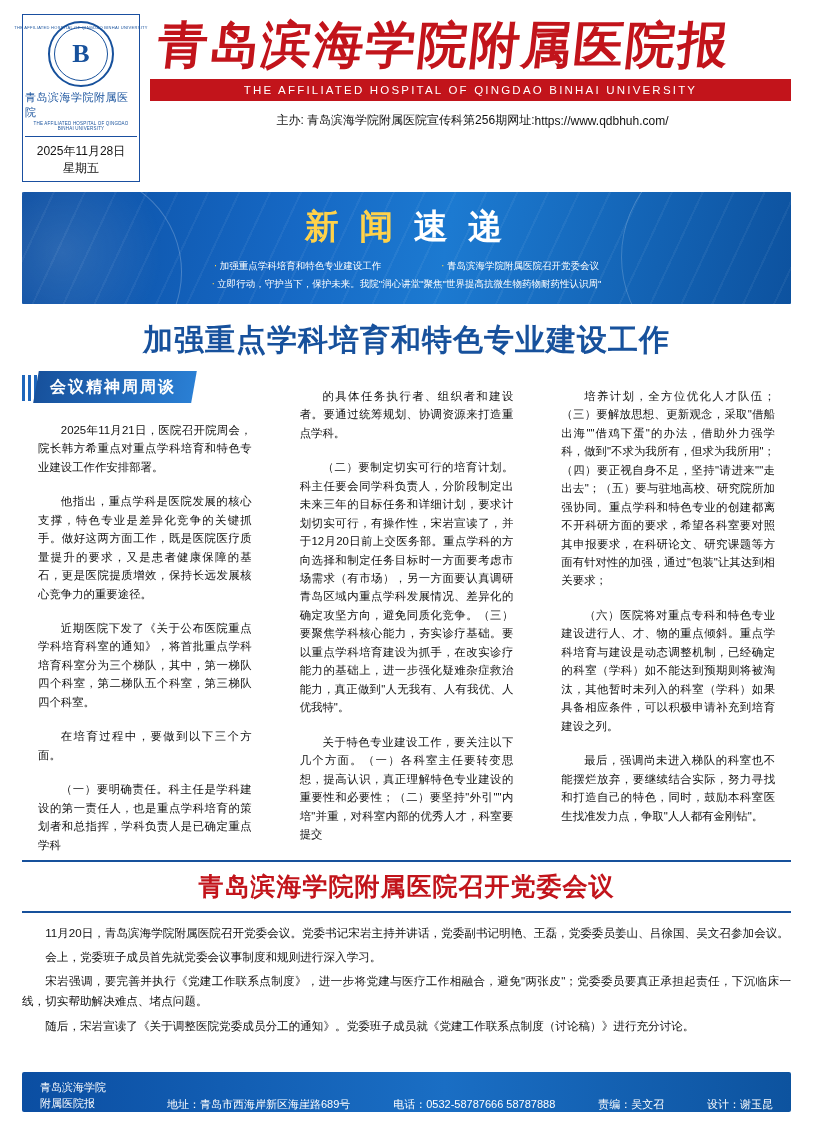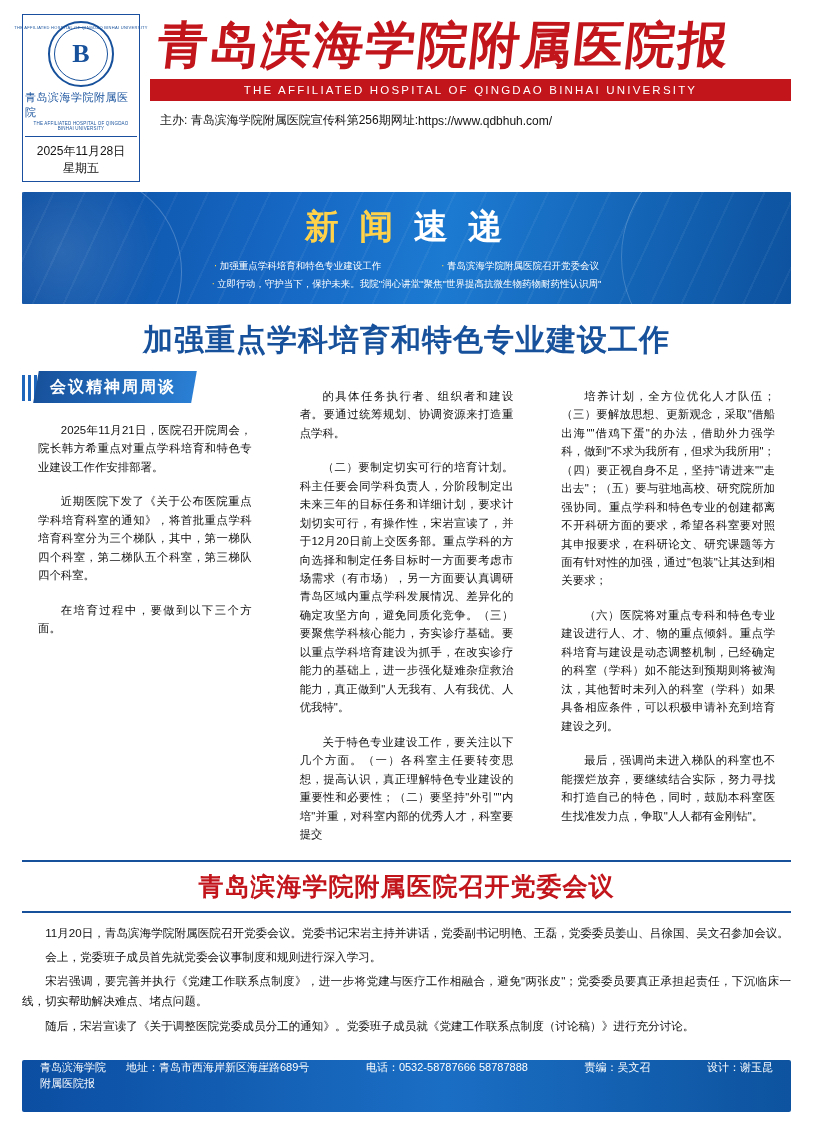--- a/index.html
+++ b/index.html
@@ -110,21 +110,21 @@
     color: #fff;
     text-align: center;
     font-size: 11.5px;
     letter-spacing: 2.2px;
     padding: 5px 0 5px 0;
     margin-top: 6px;
   }
   .subinfo {
     display: flex;
     align-items: center;
-    justify-content: flex-start;
+    justify-content: center;
     font-size: 12px;
     color: #111;
     padding: 11px 6px 0 10px;
   }
   .subinfo span { white-space: nowrap; }
 
   
   .news-banner {
     margin-top: 10px;
     height: 112px;
@@ -252,28 +252,29 @@
     text-indent: 2em;
     font-size: 11.6px;
     line-height: 1.75;
     text-align: justify;
   }
 
   
   .footer {
     position: absolute;
     left: 22px; right: 22px; bottom: 12px;
-    height: 52px;
+    height: 40px;
     background: linear-gradient(90deg,#0b4ea2,#1a6ec4 55%,#0d539f);
     color: #fff;
     display: flex;
-    align-items: flex-start;
+    align-items: flex-end;
     padding: 0 18px;
     font-size: 11px;
     border-radius: 2px;
+    gap: 41px;
   }
   .footer .fname {
     font-size: 11px;
     line-height: 1.45;
     white-space: nowrap;
     margin-right: 20px;
   }
   .footer .finfo {
     flex: 1 1 auto;
     display: flex;
@@ -337,22 +338,24 @@
   <div class="cols">
 
     <div class="col">
       <div class="section-tag">
         <div class="bars"></div>
         <div class="tagbox">
           <span>会议精神周周谈</span>
         </div>
       </div>
       <p>2025年11月21日，医院召开院周会，院长韩方希重点对重点学科培育和特色专业建设工作作安排部署。</p>
+      <p>他指出，重点学科是医院发展的核心支撑，特色专业是差异化竞争的关键抓手。做好这两方面工作，既是医院医疗质量提升的要求，又是患者健康保障的基石，更是医院提质增效，保持长远发展核心竞争力的重要途径。</p>
       <p>近期医院下发了《关于公布医院重点学科培育科室的通知》，将首批重点学科培育科室分为三个梯队，其中，第一梯队四个科室，第二梯队五个科室，第三梯队四个科室。</p>
       <p>在培育过程中，要做到以下三个方面。</p>
+      <p>（一）要明确责任。科主任是学科建设的第一责任人，也是重点学科培育的策划者和总指挥，学科负责人是已确定重点学科</p>
     </div>
 
     <div class="col">
       <p>的具体任务执行者、组织者和建设者。要通过统筹规划、协调资源来打造重点学科。</p>
       <p>（二）要制定切实可行的培育计划。科主任要会同学科负责人，分阶段制定出未来三年的目标任务和详细计划，要求计划切实可行，有操作性，宋岩宣读了，并于12月20日前上交医务部。重点学科的方向选择和制定任务目标时一方面要考虑市场需求（有市场），另一方面要认真调研青岛区域内重点学科发展情况、差异化的确定攻坚方向，避免同质化竞争。（三）要聚焦学科核心能力，夯实诊疗基础。要以重点学科培育建设为抓手，在改实诊疗能力的基础上，进一步强化疑难杂症救治能力，真正做到"人无我有、人有我优、人优我特"。</p>
       <p>关于特色专业建设工作，要关注以下几个方面。（一）各科室主任要转变思想，提高认识，真正理解特色专业建设的重要性和必要性；（二）要坚持"外引""内培"并重，对科室内部的优秀人才，科室要提交</p>
     </div>
 
     <div class="col">
       <p>培养计划，全方位优化人才队伍；（三）要解放思想、更新观念，采取"借船出海""借鸡下蛋"的办法，借助外力强学科，做到"不求为我所有，但求为我所用"；（四）要正视自身不足，坚持"请进来""走出去"；（五）要与驻地高校、研究院所加强协同。重点学科和特色专业的创建都离不开科研方面的要求，希望各科室要对照其申报要求，在科研论文、研究课题等方面有针对性的加强，通过"包装"让其达到相关要求；</p>

